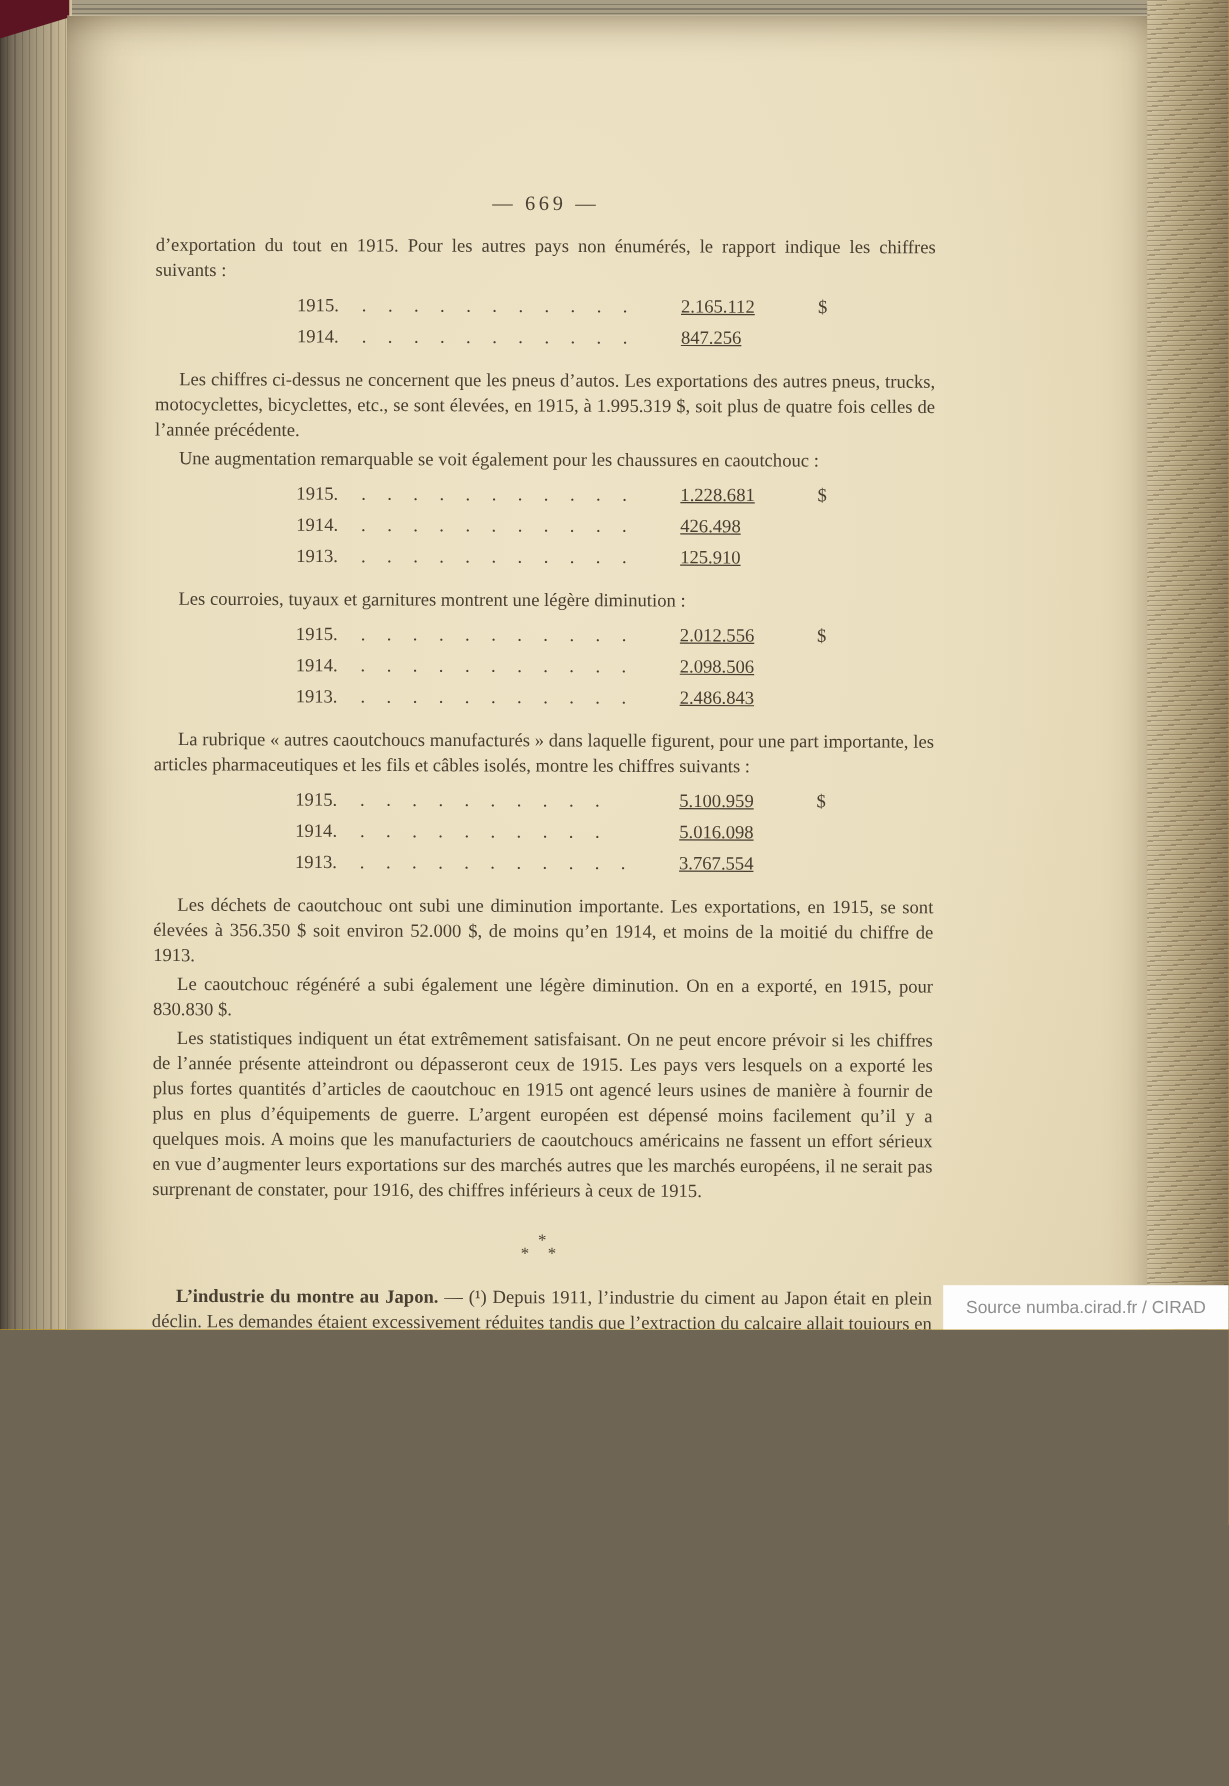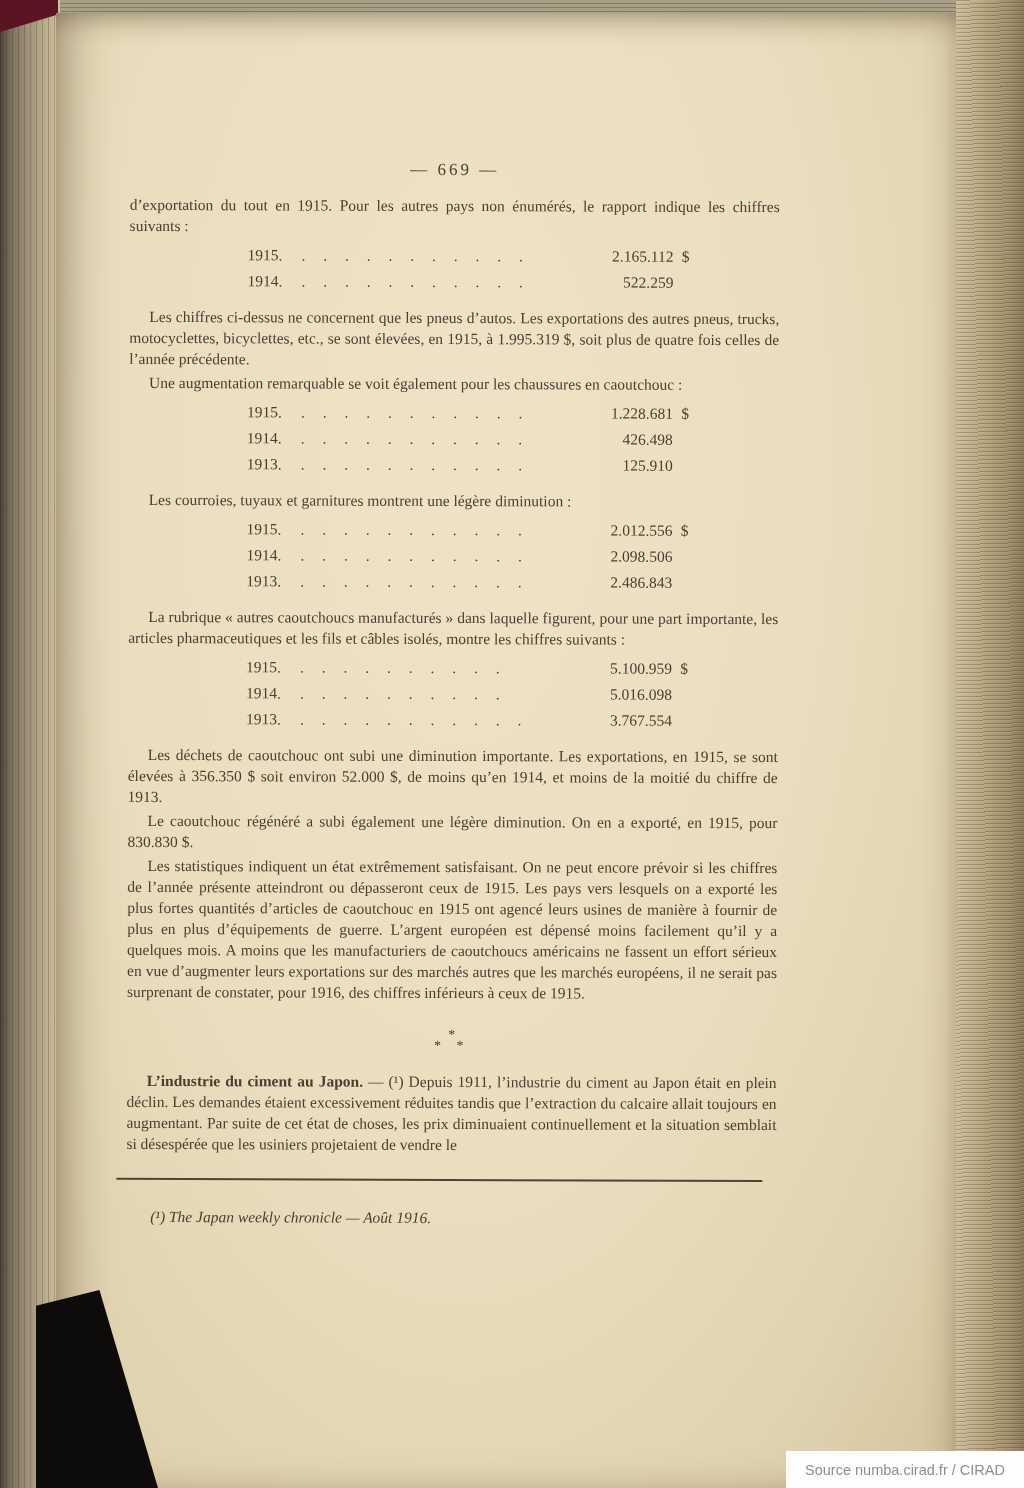--- a/index.html
+++ b/index.html
@@ -1,19 +1,19 @@
 <!DOCTYPE html>
 <html><head>
 <meta charset="utf-8">
 <style>
   * { box-sizing: border-box; margin: 0; padding: 0; }
   html, body { width: 1024px; height: 1488px; }
   body { font-family: "Liberation Serif", serif; background: #6e6554; }
 
-  .scan { position: relative; width: 1024px; height: 1488px; background: #eab308; overflow: hidden; }
+  .scan { position: relative; width: 1024px; height: 1108px; background: #eab308; overflow: hidden; }
 
   
   .binding { position: absolute; left: 0; top: 0; width: 60px; height: 100%;
     background: linear-gradient(90deg,#4a4238 0%,#7b705e 18%,#a2967c 50%,#c3b593 85%,#cfc19d 100%); }
   .binding::after { content:""; position:absolute; inset:0;
     background: repeating-linear-gradient(90deg, rgba(30,20,10,0.20) 0 1px, transparent 1px 6px); }
 
   
   .edge-top { position: absolute; left: 40px; top: 0; width: 930px; height: 16px; background: #a89e86; }
   .edge-top::after { content:""; position:absolute; inset:0;
@@ -45,21 +45,21 @@
 
   .pagenum { text-align: center; font-size: 17px; letter-spacing: 3px; margin-bottom: 15px; }
 
   .para { text-align: justify; text-indent: 20px; margin-bottom: 3px; }
   .para.noindent { text-indent: 0; }
 
   .stats { width: 442px; margin: 8px 0 10px 118px; }
   .trow { display: flex; align-items: baseline; height: 26px; }
   .tyear { width: 48px; }
   .tdots { flex: 1; overflow: hidden; white-space: nowrap; letter-spacing: 7px; margin: 0 6px; }
-  .tval { width: 106px; text-align: right; }
+  .tval { width: 106px; text-align: left; text-decoration: underline; }
   .tcur { width: 16px; text-align: right; }
 
   .asterism { text-align: center; margin: 26px 0 20px 0; line-height: 11px; font-size: 14px; }
   .ast-top { display: block; }
   .ast-bottom { display: block; letter-spacing: 6px; }
 
   .cement { margin-top: 4px; }
   .cement .lead { font-weight: bold; }
 
   .rule { width: 646px; margin: 24px 0 0 -10px; border-top: 2px solid #4d4436; }
@@ -89,21 +89,21 @@
       <div class="stats">
         <div class="trow">
           <span class="tyear">1915.</span>
           <span class="tdots">. . . . . . . . . . .</span>
           <span class="tval">2.165.112</span>
           <span class="tcur">$</span>
         </div>
         <div class="trow">
           <span class="tyear">1914.</span>
           <span class="tdots">. . . . . . . . . . .</span>
-          <span class="tval">522.259</span>
+          <span class="tval">847.256</span>
           <span class="tcur"></span>
         </div>
       </div>
 
       <p class="para">Les chiffres ci-dessus ne concernent que les pneus d’autos. Les exportations des autres pneus, trucks, motocyclettes, bicyclettes, etc., se sont élevées, en 1915, à 1.995.319 $, soit plus de quatre fois celles de l’année précédente.</p>
       <p class="para">Une augmentation remarquable se voit également pour les chaussures en caoutchouc :</p>
 
       <div class="stats">
         <div class="trow">
           <span class="tyear">1915.</span>
@@ -174,21 +174,21 @@
       <p class="para">Les déchets de caoutchouc ont subi une diminution importante. Les exportations, en 1915, se sont élevées à 356.350 $ soit environ 52.000 $, de moins qu’en 1914, et moins de la moitié du chiffre de 1913.</p>
       <p class="para">Le caoutchouc régénéré a subi également une légère diminution. On en a exporté, en 1915, pour 830.830 $.</p>
       <p class="para">Les statistiques indiquent un état extrêmement satisfaisant. On ne peut encore prévoir si les chiffres de l’année présente atteindront ou dépasseront ceux de 1915. Les pays vers lesquels on a exporté les plus fortes quantités d’articles de caoutchouc en 1915 ont agencé leurs usines de manière à fournir de plus en plus d’équipements de guerre. L’argent européen est dépensé moins facilement qu’il y a quelques mois. A moins que les manufacturiers de caoutchoucs américains ne fassent un effort sérieux en vue d’augmenter leurs exportations sur des marchés autres que les marchés européens, il ne serait pas surprenant de constater, pour 1916, des chiffres inférieurs à ceux de 1915.</p>
 
       <div class="asterism">
         <span class="ast-top">*</span>
         <span class="ast-bottom">* *</span>
       </div>
 
       <p class="para cement">
-        <strong class="lead">L’industrie du ciment au Japon.</strong>
+        <strong class="lead">L’industrie du montre au Japon.</strong>
         <span>— (¹) Depuis 1911, l’industrie du ciment au Japon était en plein déclin. Les demandes étaient excessivement réduites tandis que l’extraction du calcaire allait toujours en augmentant. Par suite de cet état de choses, les prix diminuaient continuellement et la situation semblait si désespérée que les usiniers projetaient de vendre le</span>
       </p>
 
       <div class="rule"></div>
 
       <p class="footnote">(¹) The Japan weekly chronicle — Août 1916.</p>
 
     </div>
   </div>
 

